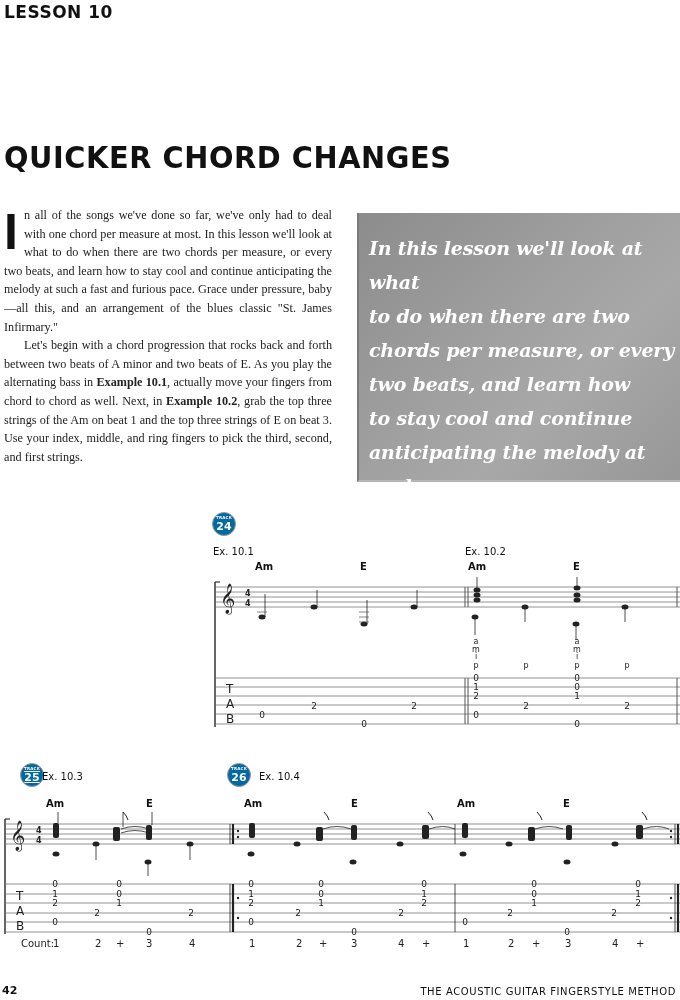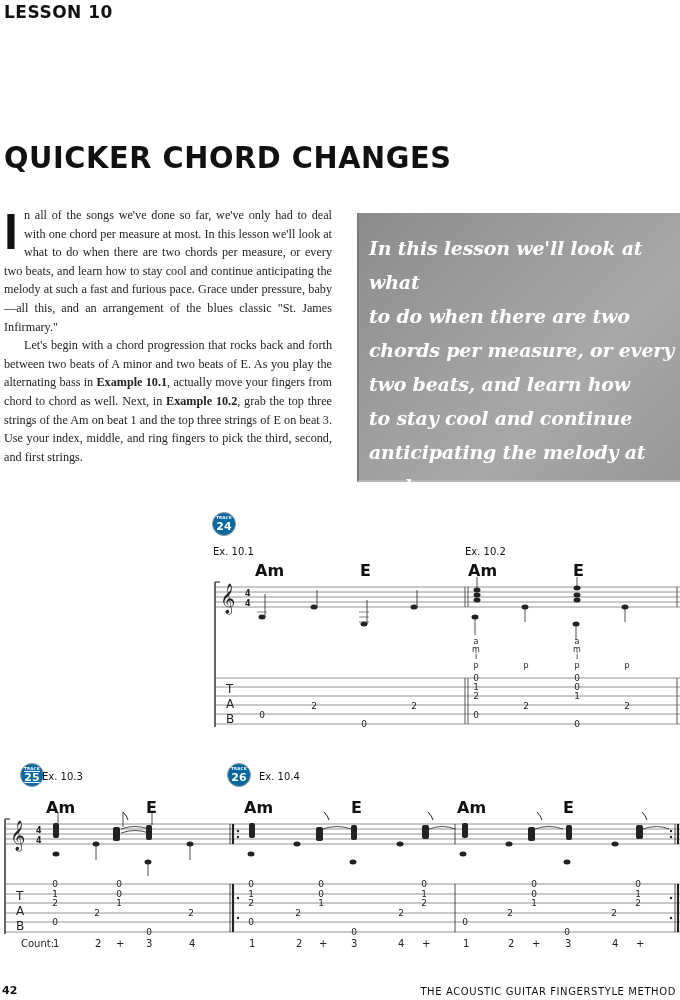--- a/index.html
+++ b/index.html
@@ -16,21 +16,21 @@
   .body-col b { font-weight: bold; }
 
   .pullquote { position: absolute; left: 357px; top: 213px; width: 323px; height: 269px; background: linear-gradient(135deg, #8c8c8c 0%, #9e9e9e 40%, #a8a8a8 65%, #979797 100%); box-sizing: border-box; padding: 18px 0 0 10px; border-left: 2px solid #7a7a7a; border-bottom: 2px solid #b5b5b5; }
   .pullquote-text { font-family: "DejaVu Serif", serif; font-style: italic; font-weight: bold; font-size: 19px; line-height: 34px; color: #ffffff; white-space: pre-line; letter-spacing: -0.2px; }
 
   .track-badge { position: absolute; width: 24px; height: 24px; border-radius: 50%; background: #0369a1; color: #fff; font-family: "DejaVu Sans", sans-serif; font-weight: bold; text-align: center; border: 1px solid #9a9a9a; box-sizing: border-box; }
   .track-badge .tlabel { display: block; font-size: 4px; line-height: 6px; margin-top: 2px; letter-spacing: 0.2px; }
   .track-badge .tnum { display: block; font-size: 11px; line-height: 11px; }
 
   .ex-label { position: absolute; font-family: "DejaVu Sans", sans-serif; font-size: 10px; color: #111; }
-  .chord { position: absolute; font-family: "DejaVu Sans", sans-serif; font-weight: bold; font-size: 16px; color: #111; }
+  .chord { position: absolute; font-family: "DejaVu Sans", sans-serif; font-weight: bold; font-size: 10px; color: #111; }
 
   .staff-svg { position: absolute; left: 0; top: 0; }
   .count-label { position: absolute; font-family: "DejaVu Sans", sans-serif; font-size: 10px; color: #222; }
   .count-num { position: absolute; font-family: "DejaVu Sans", sans-serif; font-size: 10px; color: #222; }
 
   .footer-page { position: absolute; left: 2px; bottom: 3px; font-family: "DejaVu Sans", sans-serif; font-weight: bold; font-size: 11px; color: #111; }
   .footer-book { position: absolute; right: 4px; bottom: 3px; font-family: "DejaVu Sans", sans-serif; font-weight: normal; font-size: 10px; letter-spacing: 0.6px; color: #111; }
 </style>
 </head>
 <body>

